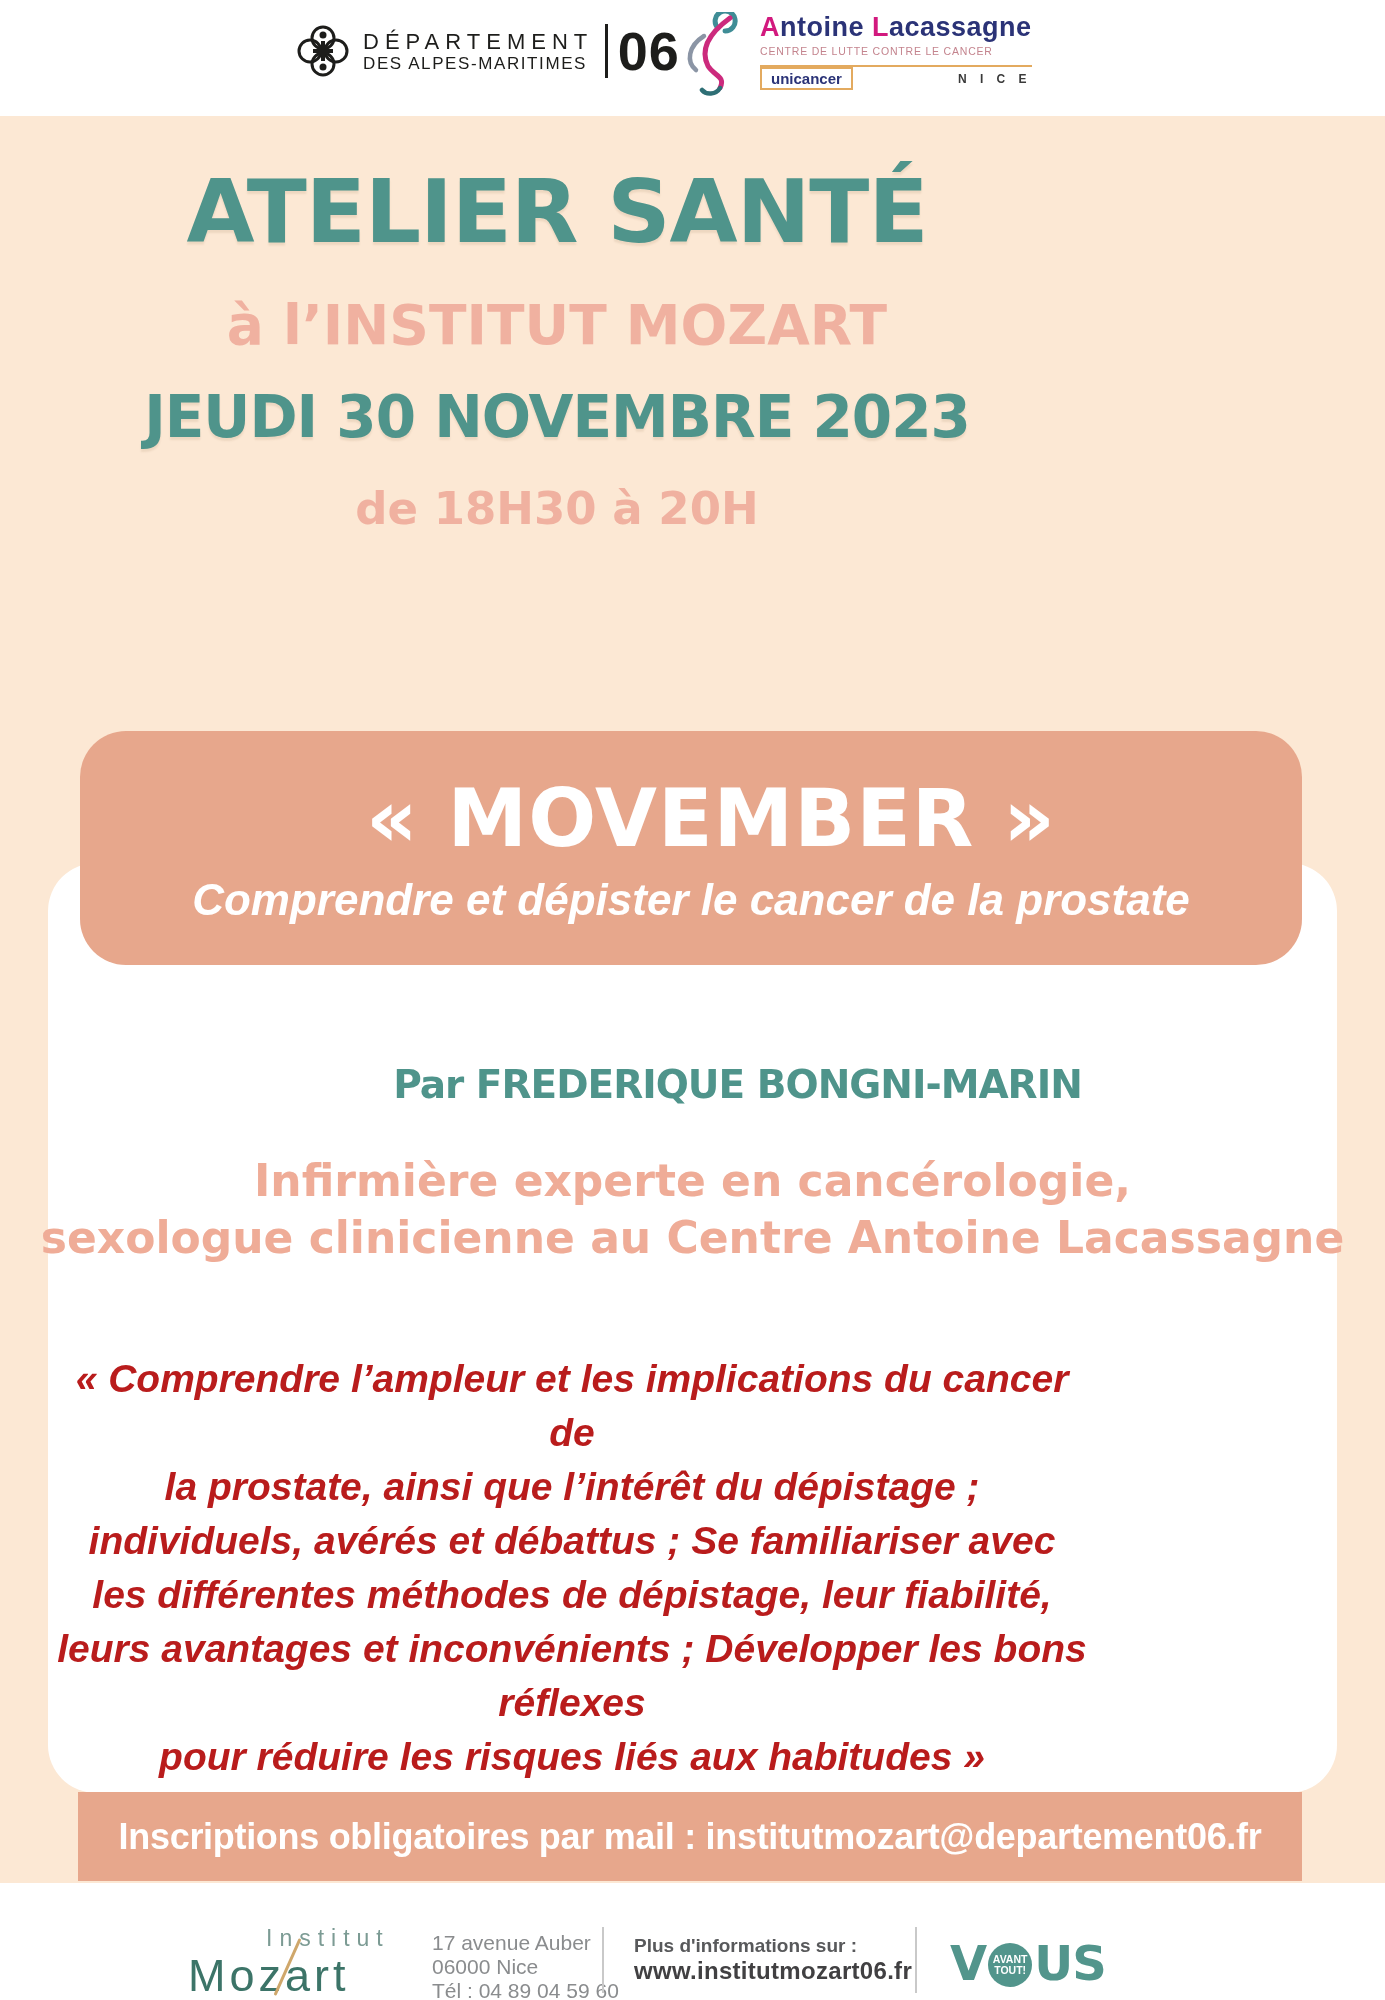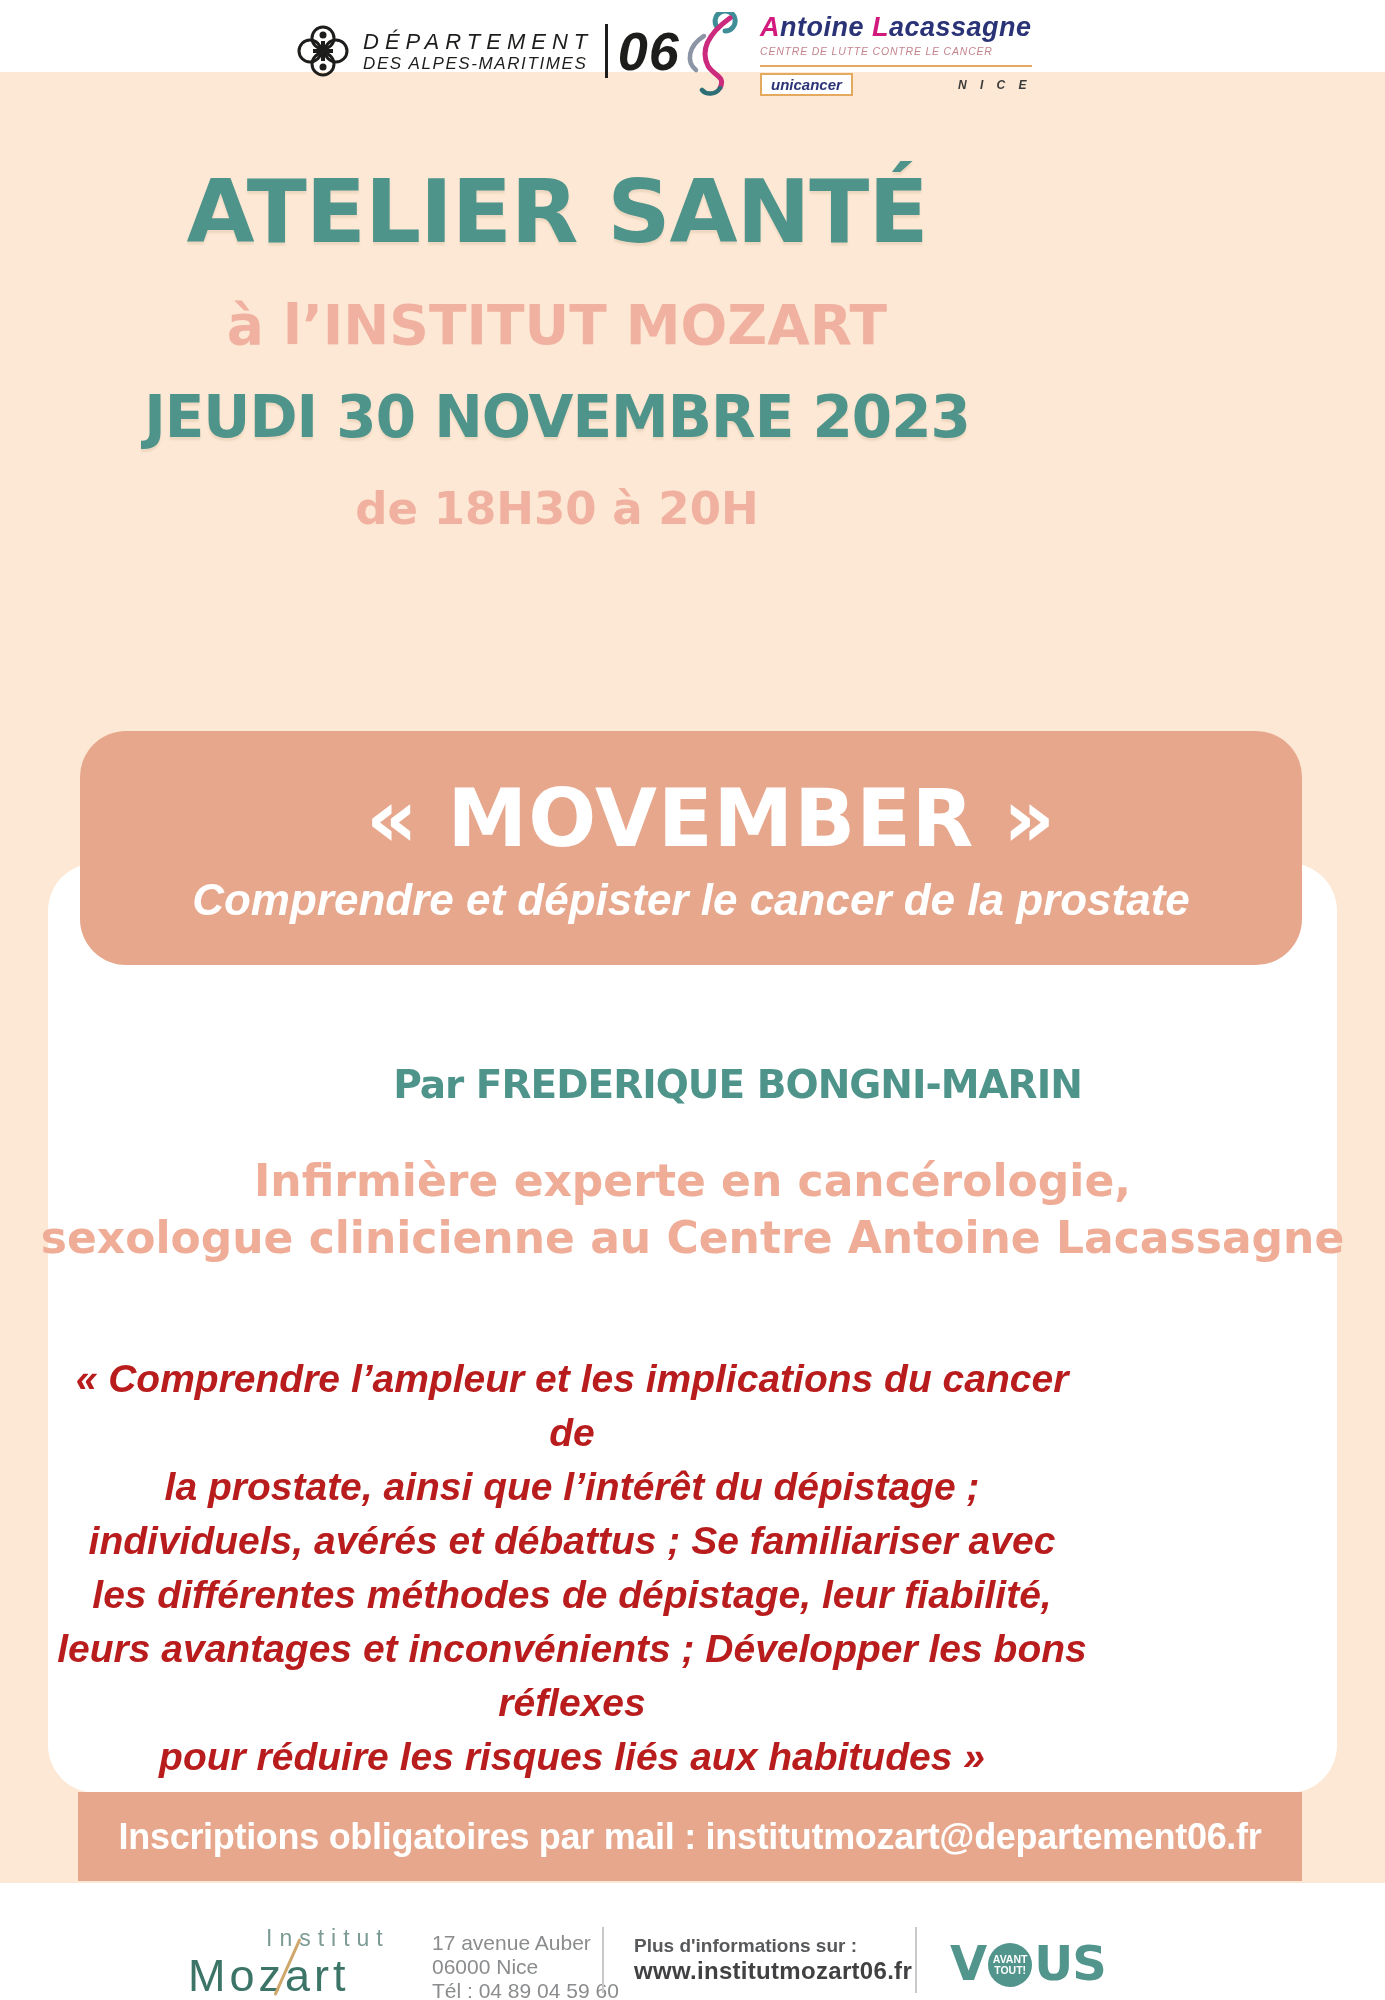--- a/index.html
+++ b/index.html
@@ -4,38 +4,38 @@
 <style>
   html,body{margin:0;padding:0;}
   body{
     width:1385px;height:2000px;position:relative;overflow:hidden;
     background:#fce8d4;
     font-family:"Liberation Sans",sans-serif;
   }
   .abs{position:absolute;}
 
   
-  .topbar{position:absolute;top:0;left:0;width:1385px;height:72px;background:#ffffff;font-style:italic;}
+  .topbar{position:absolute;top:0;left:0;width:1385px;height:116px;background:#ffffff;}
 
   .dept-logo{position:absolute;left:295px;top:20px;height:62px;display:flex;align-items:center;}
   .dept-emblem{width:56px;height:56px;margin-right:12px;}
   .dept-text{color:#1d1d1b;line-height:1.15;}
   .dept-line1{font-size:22px;letter-spacing:6px;}
   .dept-line2{font-size:17px;letter-spacing:1.6px;}
   .dept-sep{width:2.5px;height:54px;background:#1d1d1b;margin:0 10px 0 12px;}
   .dept-num{font-size:54px;font-weight:bold;color:#1d1d1b;letter-spacing:1px;}
 
   .al-logo{position:absolute;left:678px;top:12px;display:flex;align-items:flex-start;}
   .al-figure{width:72px;height:84px;margin-right:10px;}
   .al-name{font-size:27px;font-weight:bold;color:#2b3377;letter-spacing:0.5px;}
   .al-word{display:inline-block;}
   .al-word::first-letter{color:#d2197e;}
   .al-word + .al-word{margin-left:8px;}
   .al-tagline{font-size:10.5px;color:#c4848e;letter-spacing:0.8px;margin-top:2px;}
-  .al-bottom{position:relative;display:flex;align-items:center;margin-top:8px;padding-top:8px;}
+  .al-bottom{position:relative;display:flex;align-items:center;margin-top:8px;padding-top:2px;}
   .al-topline{position:absolute;top:0;left:0;right:0;height:2px;background:#e3aa5f;}
   .unicancer-box{border:2px solid #e3aa5f;padding:1px 9px;font-size:15px;font-weight:bold;color:#2b3377;background:#fff;}
   .al-city{margin-left:auto;font-size:12px;letter-spacing:5px;color:#3a3a3a;font-weight:bold;}
 
   
   .hero{position:absolute;left:0;width:1114px;text-align:center;}
   .hero-title{top:160px;font-family:"DejaVu Sans",sans-serif;font-size:88px;font-weight:bold;
     letter-spacing:-1px;color:#4f948b;text-shadow:0 3px 2px rgba(130,95,60,0.12);}
   .hero-location{top:293px;font-family:"DejaVu Sans",sans-serif;font-size:55px;font-weight:bold;color:#f0b1a0;}
   .hero-date{top:383px;font-family:"DejaVu Sans",sans-serif;font-size:58px;font-weight:bold;letter-spacing:-1px;

